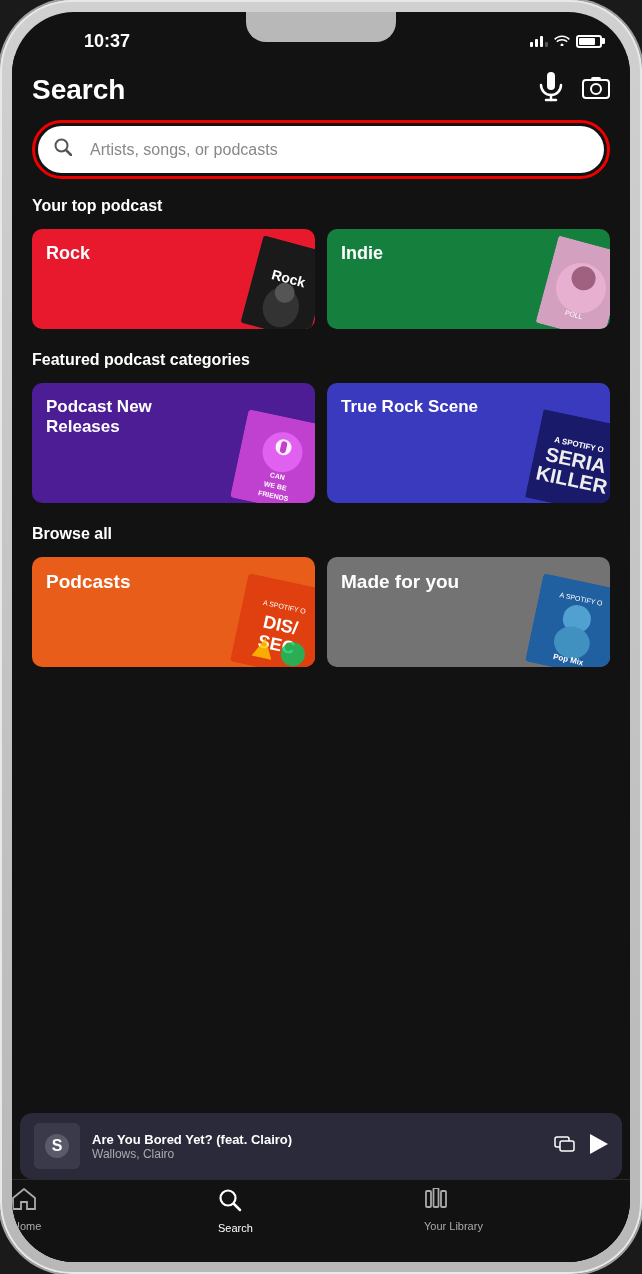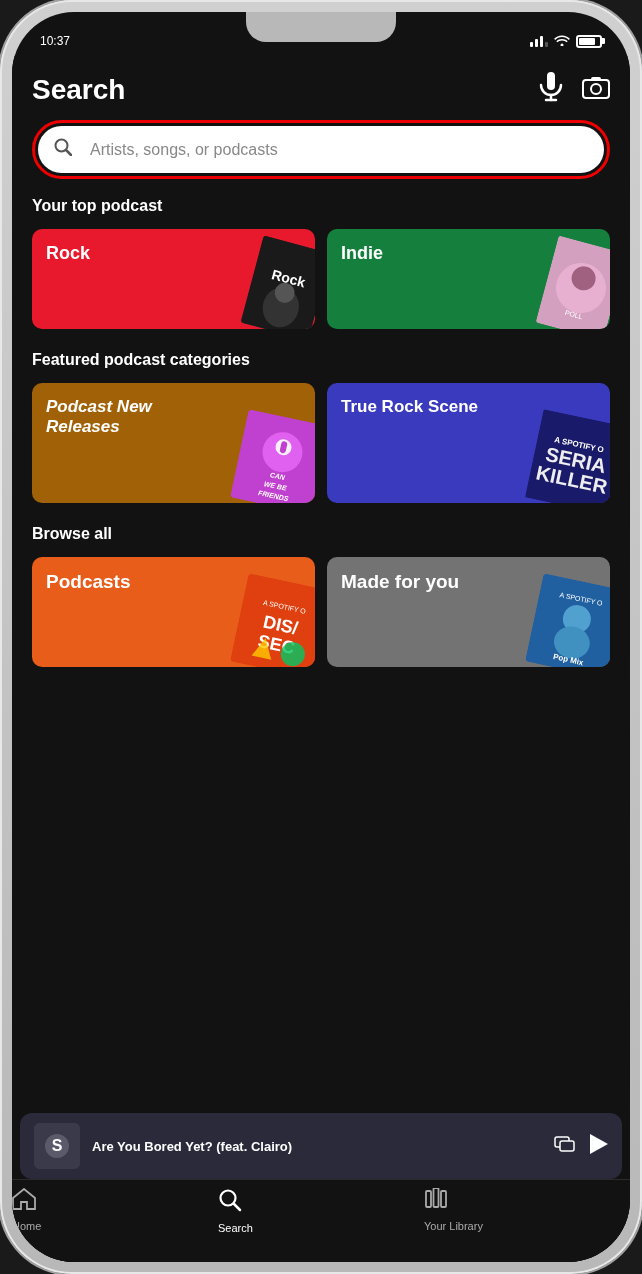--- a/index.html
+++ b/index.html
@@ -49,21 +49,21 @@
       justify-content: space-between;
       align-items: center;
       padding: 14px 28px 0 28px;
       height: 44px;
       color: white;
       font-size: 15px;
       font-weight: 600;
       position: relative;
       z-index: 5;
     }
-    .status-time { font-weight: 400; font-size: 12px; }
+    .status-time { font-weight: 700; font-size: 18px; margin-left: 44px; }
     .status-icons { display: flex; align-items: center; gap: 6px; }
     .signal-bars {
       display: flex; align-items: flex-end; gap: 2px;
     }
     .signal-bar {
       background: white;
       border-radius: 1px;
     }
     .wifi-icon { font-size: 14px; }
     .battery {
@@ -172,21 +172,21 @@
       top: 14px;
       left: 14px;
       font-size: 18px;
       font-weight: 800;
       color: white;
       z-index: 2;
       line-height: 1.2;
     }
     .rock-card { background: #e8192c; }
     .indie-card { background: #15803d; }
-    .podcast-new-card { background: #a16207; font-style: italic; }
+    .podcast-new-card { background: #4c1d95; }
     .true-crime-card { background: #3a3abf; }
     .podcasts-card { background: #e85d1a; }
     .made-for-you-card { background: #737373; }
     .podcast-grid {
       display: grid;
       grid-template-columns: 1fr 1fr;
       gap: 12px;
       margin-bottom: 22px;
     }
     .podcast-card {
@@ -453,20 +453,21 @@
         <div class="mini-player-thumb">
           <svg width="46" height="46" viewBox="0 0 46 46">
             <rect width="46" height="46" fill="#3a3a4a"></rect>
             <circle cx="23" cy="23" r="12" fill="#5a5a6a"></circle>
 
             <text x="23" y="28" fill="white" font-size="16" font-weight="900" text-anchor="middle" font-family="Arial">S</text>
           </svg>
         </div>
         <div class="mini-player-info">
           <div class="mini-player-title">Are You Bored Yet? (feat. Clairo)</div>
+          <div class="mini-player-artist">Wallows, Clairo</div>
         </div>
         <div class="mini-player-controls">
           <button class="mini-ctrl-btn">
             <svg width="22" height="22" viewBox="0 0 22 22" fill="none">
               <rect x="1" y="4" width="14" height="10" rx="2" stroke="white" stroke-width="1.5"></rect>
               <rect x="6" y="8" width="14" height="10" rx="2" stroke="white" stroke-width="1.5" fill="#2a2a3a"></rect>
             </svg>
           </button>
           <button class="mini-ctrl-btn">
             <svg width="18" height="20" viewBox="0 0 18 20" fill="white">

